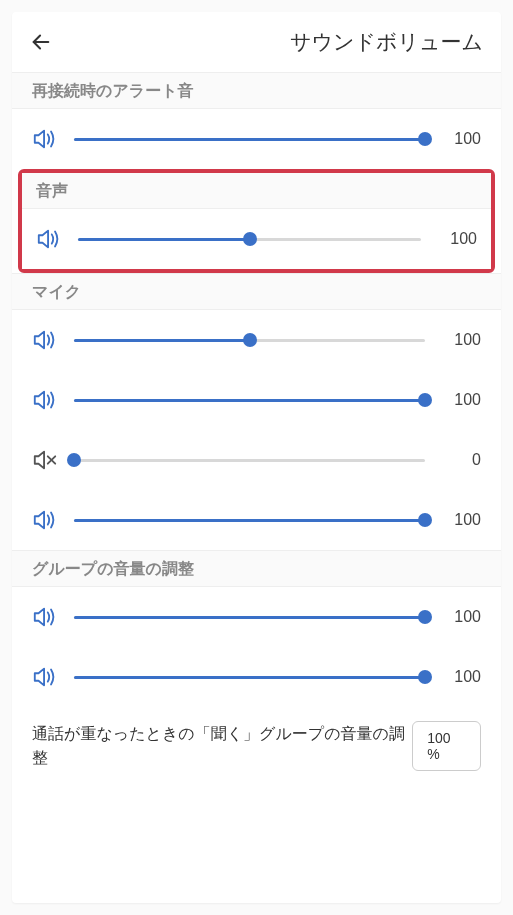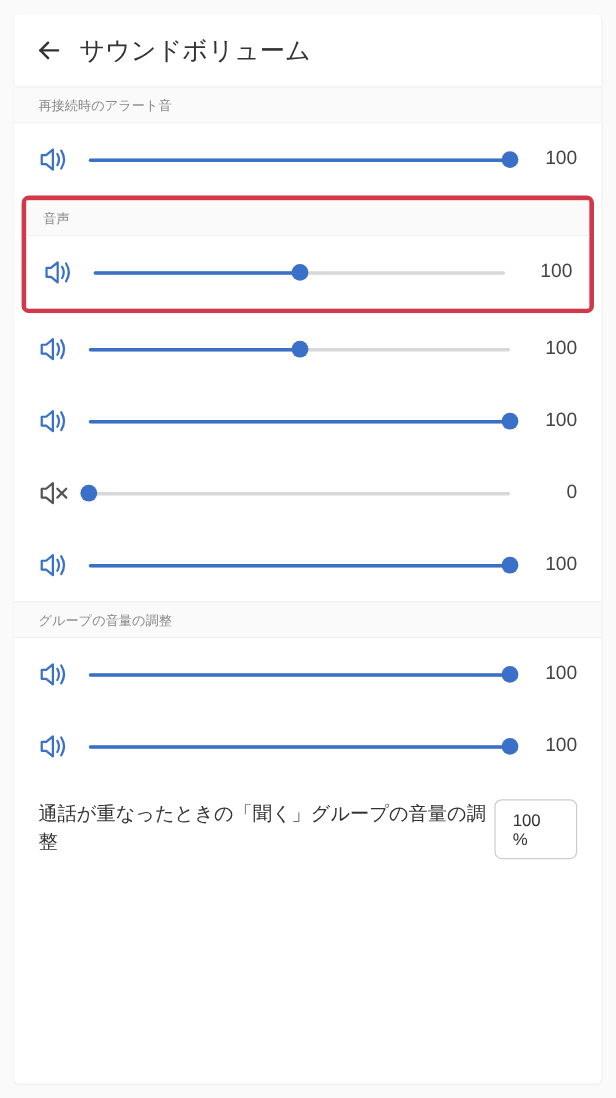--- a/index.html
+++ b/index.html
@@ -25,36 +25,38 @@
       border-radius: 4px;
       height: 100%;
       overflow: hidden;
       box-shadow: 0 1px 2px rgba(0,0,0,0.05);
     }
     .header {
       display: flex;
       align-items: center;
       padding: 16px 18px;
       gap: 14px;
+      justify-content: space-between;
     }
     .back-icon svg {
       display: block;
     }
     .header-title {
       font-size: 21px;
       color: #333;
       font-weight: 400;
     }
     .section-label {
-      font-size: 11px;
+      font-size: 16px;
       color: #888;
       padding: 8px 20px 6px;
       background: #fafafa;
       border-top: 1px solid #eee;
       border-bottom: 1px solid #eee;
+      font-weight: bold;
     }
     .slider-row {
       display: flex;
       align-items: center;
       padding: 18px 20px;
       gap: 16px;
       background: #fff;
     }
     .highlight-box {
       border: 4px solid #d1394a;
@@ -179,20 +181,21 @@
   </svg>
             </span>
       <div class="slider-track-wrap">
         <div class="slider-track"></div>
         <div class="slider-fill" style="width:50%"></div>
         <div class="slider-thumb" style="left:50%"></div>
       </div>
       <span class="slider-value">100</span>
     </div>
         </div>
+    <div class="section-label">マイク</div>
     <div class="slider-row">
       <span class="volume-icon">
             <svg width="26" height="24" viewBox="0 0 28 24" fill="none">
     <path d="M3 8 L7 8 L13 3 L13 21 L7 16 L3 16 Z" stroke="#3a70c7" stroke-width="2" stroke-linejoin="round" fill="none"></path>
     <path d="M17 7 Q20 12 17 17" stroke="#3a70c7" stroke-width="2" fill="none" stroke-linecap="round"></path>
     <path d="M20.5 4 Q25.5 12 20.5 20" stroke="#3a70c7" stroke-width="2" fill="none" stroke-linecap="round"></path>
   </svg>
           </span>
       <div class="slider-track-wrap">
         <div class="slider-track"></div>

